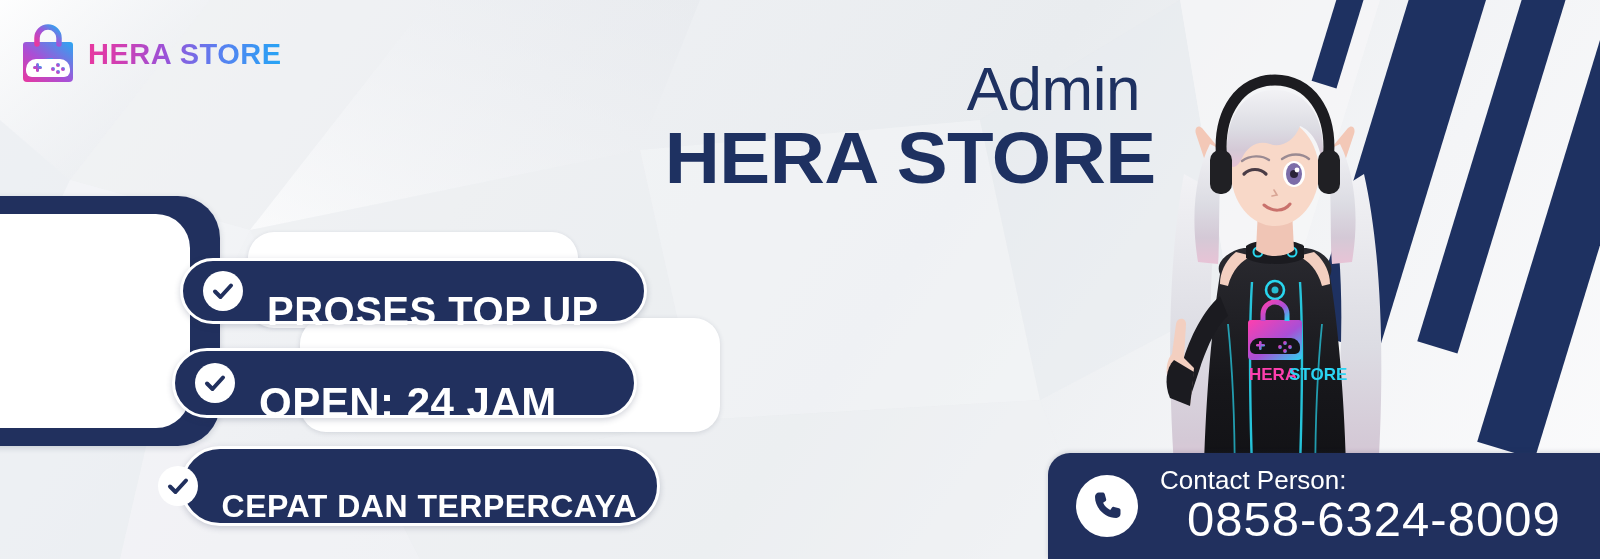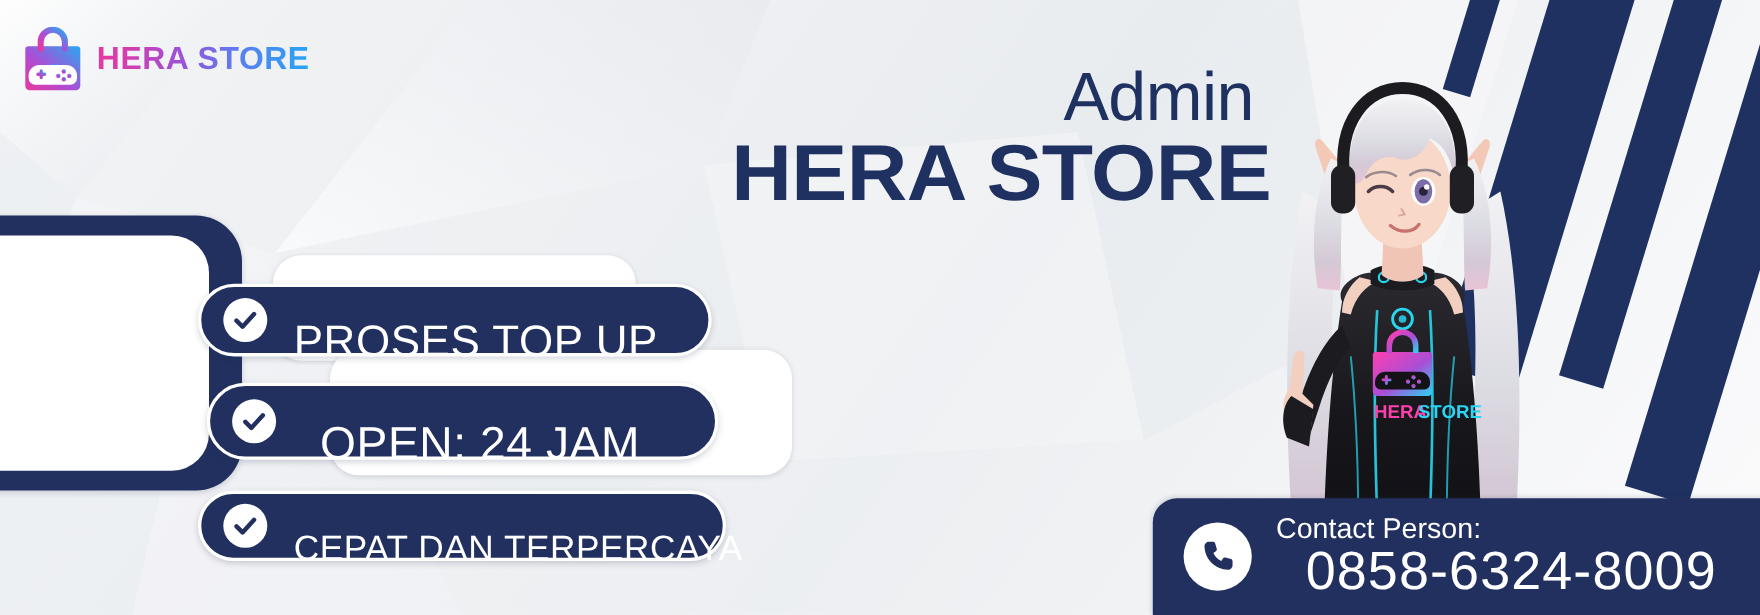--- a/index.html
+++ b/index.html
@@ -130,32 +130,32 @@
   }
   .pill-check {
     flex: 0 0 auto;
     width: 40px; height: 40px;
     border-radius: 50%;
     background: #ffffff;
     display: flex; align-items: center; justify-content: center;
   }
   .pill-check svg { width: 24px; height: 24px; display: block; }
   .pill-label {
-    font-weight: 400;
+    font-weight: 700;
     letter-spacing: 0.5px;
     margin-top: 40px;
   }
 
   #pill-0 { left: 180px; top: 258px; width: 467px; height: 66px; padding: 0 20px; }
   #pill-0 .pill-label { font-size: 40px; margin-left: 24px; }
 
-  #pill-1 { left: 188px; top: 348px; width: 465px; height: 70px; padding: 0 20px; gap: 16px; }
+  #pill-1 { left: 172px; top: 348px; width: 465px; height: 70px; padding: 0 20px; }
   #pill-1 .pill-label { font-size: 42px; margin-left: 24px; }
 
-  #pill-2 { left: 180px; top: 446px; width: 480px; height: 64px; padding: 0 20px; }
+  #pill-2 { left: 180px; top: 446px; width: 480px; height: 80px; padding: 0 20px; justify-content: flex-end; }
   #pill-2 .pill-label { font-size: 32px; margin-left: 24px; }
 
   
   #contact-badge {
     position: absolute;
     left: 1048px;
     top: 453px;
     width: 560px;
     height: 106px;
     background: #21305e;

